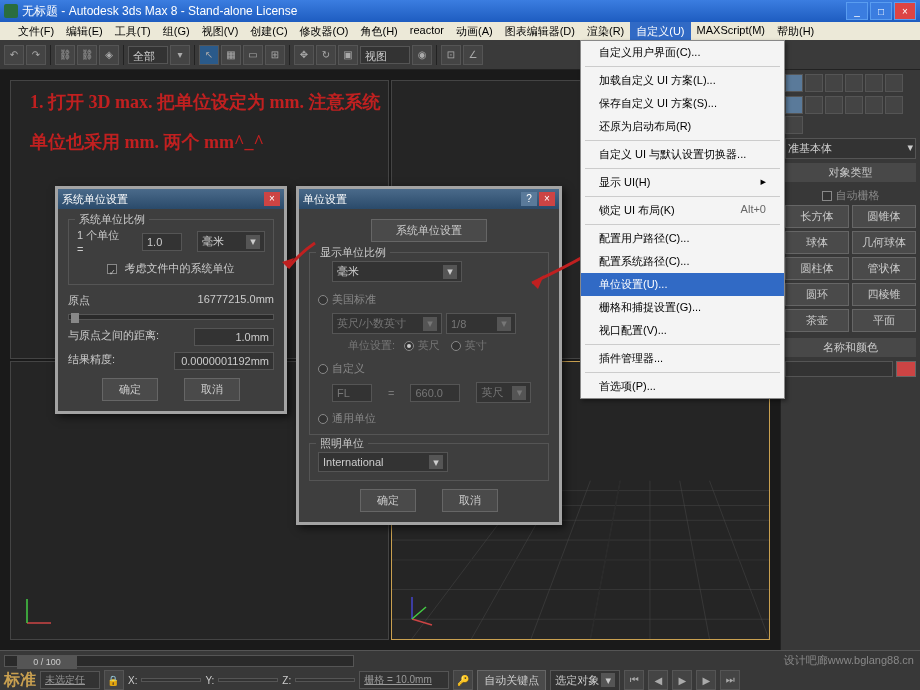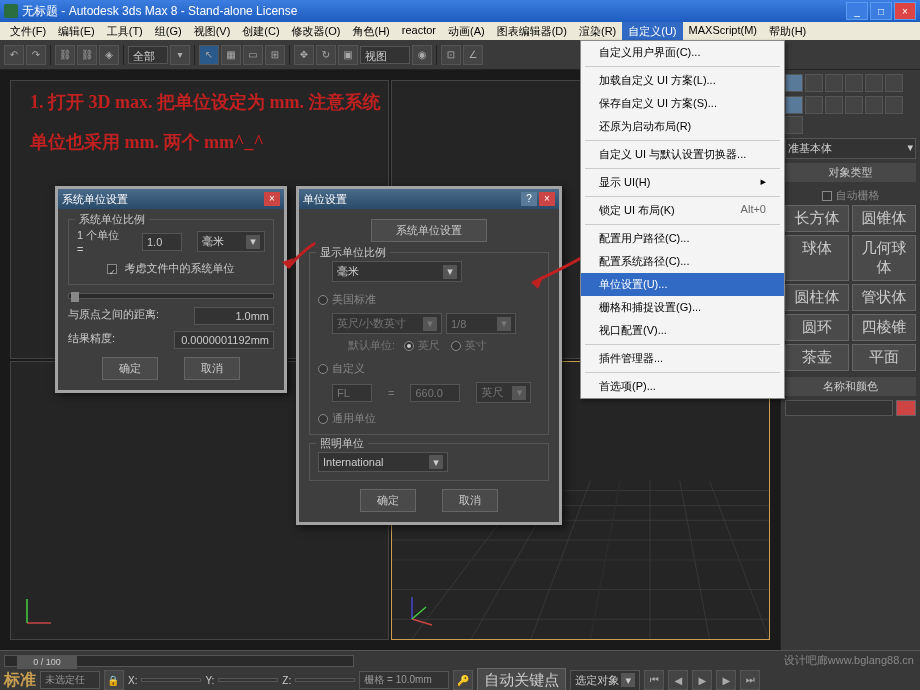--- a/index.html
+++ b/index.html
@@ -3,21 +3,21 @@
 <meta charset="utf-8">
 <style>
 * { margin: 0; padding: 0; box-sizing: border-box; font-family: "Microsoft YaHei", sans-serif; font-size: 11px; }
 body { width: 920px; height: 690px; background: #000; overflow: hidden; position: relative; }
 .titlebar { height: 22px; background: linear-gradient(#3b7de0,#1e5cc0); display: flex; align-items: center; padding: 0 4px; color: #fff; }
 .titlebar-icon { width: 14px; height: 14px; background: #2a6d3f; border-radius: 2px; margin-right: 4px; }
 .titlebar-title { flex: 1; font-size: 12px; }
 .winbtns { display: flex; gap: 2px; }
 .winbtn { width: 22px; height: 18px; background: #3b7de0; border: 1px solid #5a9df0; display: flex; align-items: center; justify-content: center; color: #fff; font-size: 10px; }
 .winbtn.close { background: #d44; }
-.menubar { height: 18px; background: #ece9d8; display: flex; padding: 0 4px; }
+.menubar { height: 18px; background: #ece9d8; display: flex; padding: 0 12px; }
 .menubar-item { padding: 2px 6px; color: #000; cursor: default; }
 .menubar-item.active { background: #316ac5; color: #fff; }
 .dropdown { position: absolute; top: 40px; left: 580px; width: 205px; background: #f4f4f4; border: 1px solid #888; box-shadow: 2px 2px 4px rgba(0,0,0,0.4); z-index: 100; }
 .dropdown-item { padding: 4px 18px; color: #000; cursor: default; }
 .dropdown-item.highlight { background: #316ac5; color: #fff; }
 .dropdown-sep { height: 1px; background: #ccc; margin: 2px 4px; }
 .dropdown-hotkey { float: right; color: #666; }
 .toolbar { height: 30px; background: #3a3a3a; border-bottom: 1px solid #222; display: flex; align-items: center; gap: 2px; padding: 0 4px; }
 .toolbtn { width: 20px; height: 20px; background: #444; border: 1px solid #555; display: flex; align-items: center; justify-content: center; color: #aaa; font-size: 10px; }
 .toolbtn.active { background: #2a5a8a; }
@@ -29,41 +29,41 @@
 .vp { background: #252525; border: 1px solid #444; position: relative; }
 .vp.active { border: 1px solid #c9a050; }
 .axis-gizmo { position: absolute; bottom: 8px; left: 8px; width: 40px; height: 40px; }
 .red-annotation { position: absolute; color: #c02020; font-weight: bold; font-size: 18px; font-family: "SimHei"; z-index: 5; }
 .right-panel { width: 140px; background: #383838; border-left: 1px solid #222; padding: 4px; }
 .panel-tabs { display: flex; gap: 2px; margin-bottom: 4px; flex-wrap: wrap; }
 .panel-tab { width: 18px; height: 18px; background: #444; border: 1px solid #555; }
 .panel-combo { width: 100%; background: #333; border: 1px solid #555; color: #ccc; padding: 2px; margin-bottom: 4px; }
 .panel-heading { color: #ccc; text-align: center; padding: 2px; background: #484848; margin-bottom: 4px; }
 .panel-grid { display: grid; grid-template-columns: 1fr 1fr; gap: 3px; }
-.panel-btn { background: #4a4a4a; border: 1px solid #666; color: #ccc; text-align: center; padding: 3px; font-size: 15px; }
+.panel-btn { background: #4a4a4a; border: 1px solid #666; color: #ccc; text-align: center; padding: 3px; font-size: 11px; }
 .dialog { position: absolute; background: #3e3e3e; border: 3px solid #a3a3a3; box-shadow: 3px 3px 8px rgba(0,0,0,0.6); z-index: 50; }
 .dialog-title { height: 20px; background: linear-gradient(#4a6a8a,#2a4a6a); color: #fff; display: flex; align-items: center; padding: 0 4px; font-size: 12px; }
 .dialog-title span { flex: 1; }
 .dialog-x { width: 16px; height: 14px; background: #c44; color: #fff; text-align: center; font-size: 10px; line-height: 14px; }
 .dialog-q { width: 16px; height: 14px; background: #5a7a9a; color: #fff; text-align: center; font-size: 10px; line-height: 14px; margin-right: 2px; }
 .dialog-body { padding: 10px; color: #ccc; }
 .fieldset { border: 1px solid #555; padding: 8px; margin-bottom: 8px; position: relative; }
 .fieldset-label { position: absolute; top: -8px; left: 6px; background: #3e3e3e; padding: 0 4px; color: #ccc; }
 .dlg-btn { background: #4a4a4a; border: 1px solid #666; color: #ccc; padding: 3px 16px; }
 .dlg-btn-row { display: flex; justify-content: center; gap: 26px; margin-top: 8px; }
 .dlg-input { background: #333; border: 1px solid #555; color: #ccc; padding: 2px 4px; }
 .dlg-combo { background: #333; border: 1px solid #555; color: #ccc; padding: 2px 4px; display: inline-flex; align-items: center; }
 .combo-arrow { width: 14px; height: 14px; background: #555; margin-left: auto; display: inline-flex; align-items: center; justify-content: center; }
 .radio { display: inline-block; width: 10px; height: 10px; border: 1px solid #888; border-radius: 50%; background: #333; margin-right: 4px; vertical-align: middle; }
 .radio.checked::after { content: ""; display: block; width: 4px; height: 4px; background: #ccc; border-radius: 50%; margin: 2px; }
 .checkbox { display: inline-block; width: 10px; height: 10px; border: 1px solid #888; background: #333; margin-right: 4px; vertical-align: middle; }
 .checkbox.checked::after { content: "✓"; color: #ccc; font-size: 8px; line-height: 8px; }
 .statusbar { position: absolute; bottom: 0; left: 0; right: 0; height: 40px; background: #383838; border-top: 1px solid #555; display: flex; flex-direction: column; }
 .status-row { display: flex; align-items: center; height: 20px; gap: 4px; padding: 0 4px; }
-.coord-box { background: #333; border: 1px solid #555; color: #999; padding: 1px 4px; min-width: 60px; font-size: 10px; }
+.coord-box { background: #333; border: 1px solid #555; color: #999; padding: 1px 4px; min-width: 60px; font-size: 10px; text-decoration: underline; }
 .status-label { color: #ccc; font-size: 10px; }
 .status-big { color: #c9a050; font-size: 16px; font-weight: bold; }
 .slider-track { height: 12px; background: #2a2a2a; border: 1px solid #555; position: relative; flex: 0 0 350px; }
 .red-arrow { position: absolute; z-index: 60; pointer-events: none; }
 .watermark { position: absolute; bottom: 22px; right: 6px; color: #888; font-size: 11px; z-index: 200; }
 .perspective-grid { position: absolute; inset: 0; overflow: hidden; }
 </style>
 </head>
 <body>
 
@@ -251,20 +251,24 @@
         <div class="dlg-combo" style="width:70px">
             <span>毫米</span>
             <span class="combo-arrow">▾</span>
           </div>
       </div>
       <div style="margin-top:6px;text-align:center">
         <span class="checkbox checked"></span>
         <span>考虑文件中的系统单位</span>
       </div>
     </div>
+    <div style="display:flex;justify-content:space-between;margin:6px 0">
+      <span>原点</span>
+      <span>16777215.0mm</span>
+    </div>
     <div style="height:6px;background:#2a2a2a;border:1px solid #555;position:relative;margin-bottom:8px">
       <div style="position:absolute;left:2px;top:-2px;width:8px;height:10px;background:#888"></div>
     </div>
     <div style="display:flex;justify-content:space-between;margin-bottom:6px">
       <span>与原点之间的距离:</span>
       <span class="dlg-input" style="min-width:80px;text-align:right">1.0mm</span>
     </div>
     <div style="display:flex;justify-content:space-between">
       <span>结果精度:</span>
       <span class="dlg-input" style="min-width:100px;text-align:right">0.0000001192mm</span>
@@ -297,21 +301,21 @@
         <div class="dlg-combo" style="width:110px;color:#777">
             <span>英尺/小数英寸</span>
             <span class="combo-arrow">▾</span>
           </div>
         <div class="dlg-combo" style="width:70px;color:#777">
             <span>1/8</span>
             <span class="combo-arrow">▾</span>
           </div>
       </div>
       <div style="margin-left:30px;color:#777;font-size:10px;margin-bottom:8px">
-        <span>默认单位:</span>
+        <span>单位设置:</span>
         <span class="radio checked" style="margin-left:6px"></span><span>英尺</span>
         <span class="radio" style="margin-left:8px"></span><span>英寸</span>
       </div>
       <div style="margin-bottom:6px;color:#888"><span class="radio"></span><span>自定义</span></div>
       <div style="display:flex;gap:16px;margin-left:14px;align-items:center;margin-bottom:8px;color:#777">
         <div class="dlg-input" style="width:40px;color:#777">FL</div>
         <span>=</span>
         <div class="dlg-input" style="width:50px;color:#777">660.0</div>
         <div class="dlg-combo" style="width:55px;color:#777">
             <span>英尺</span>

